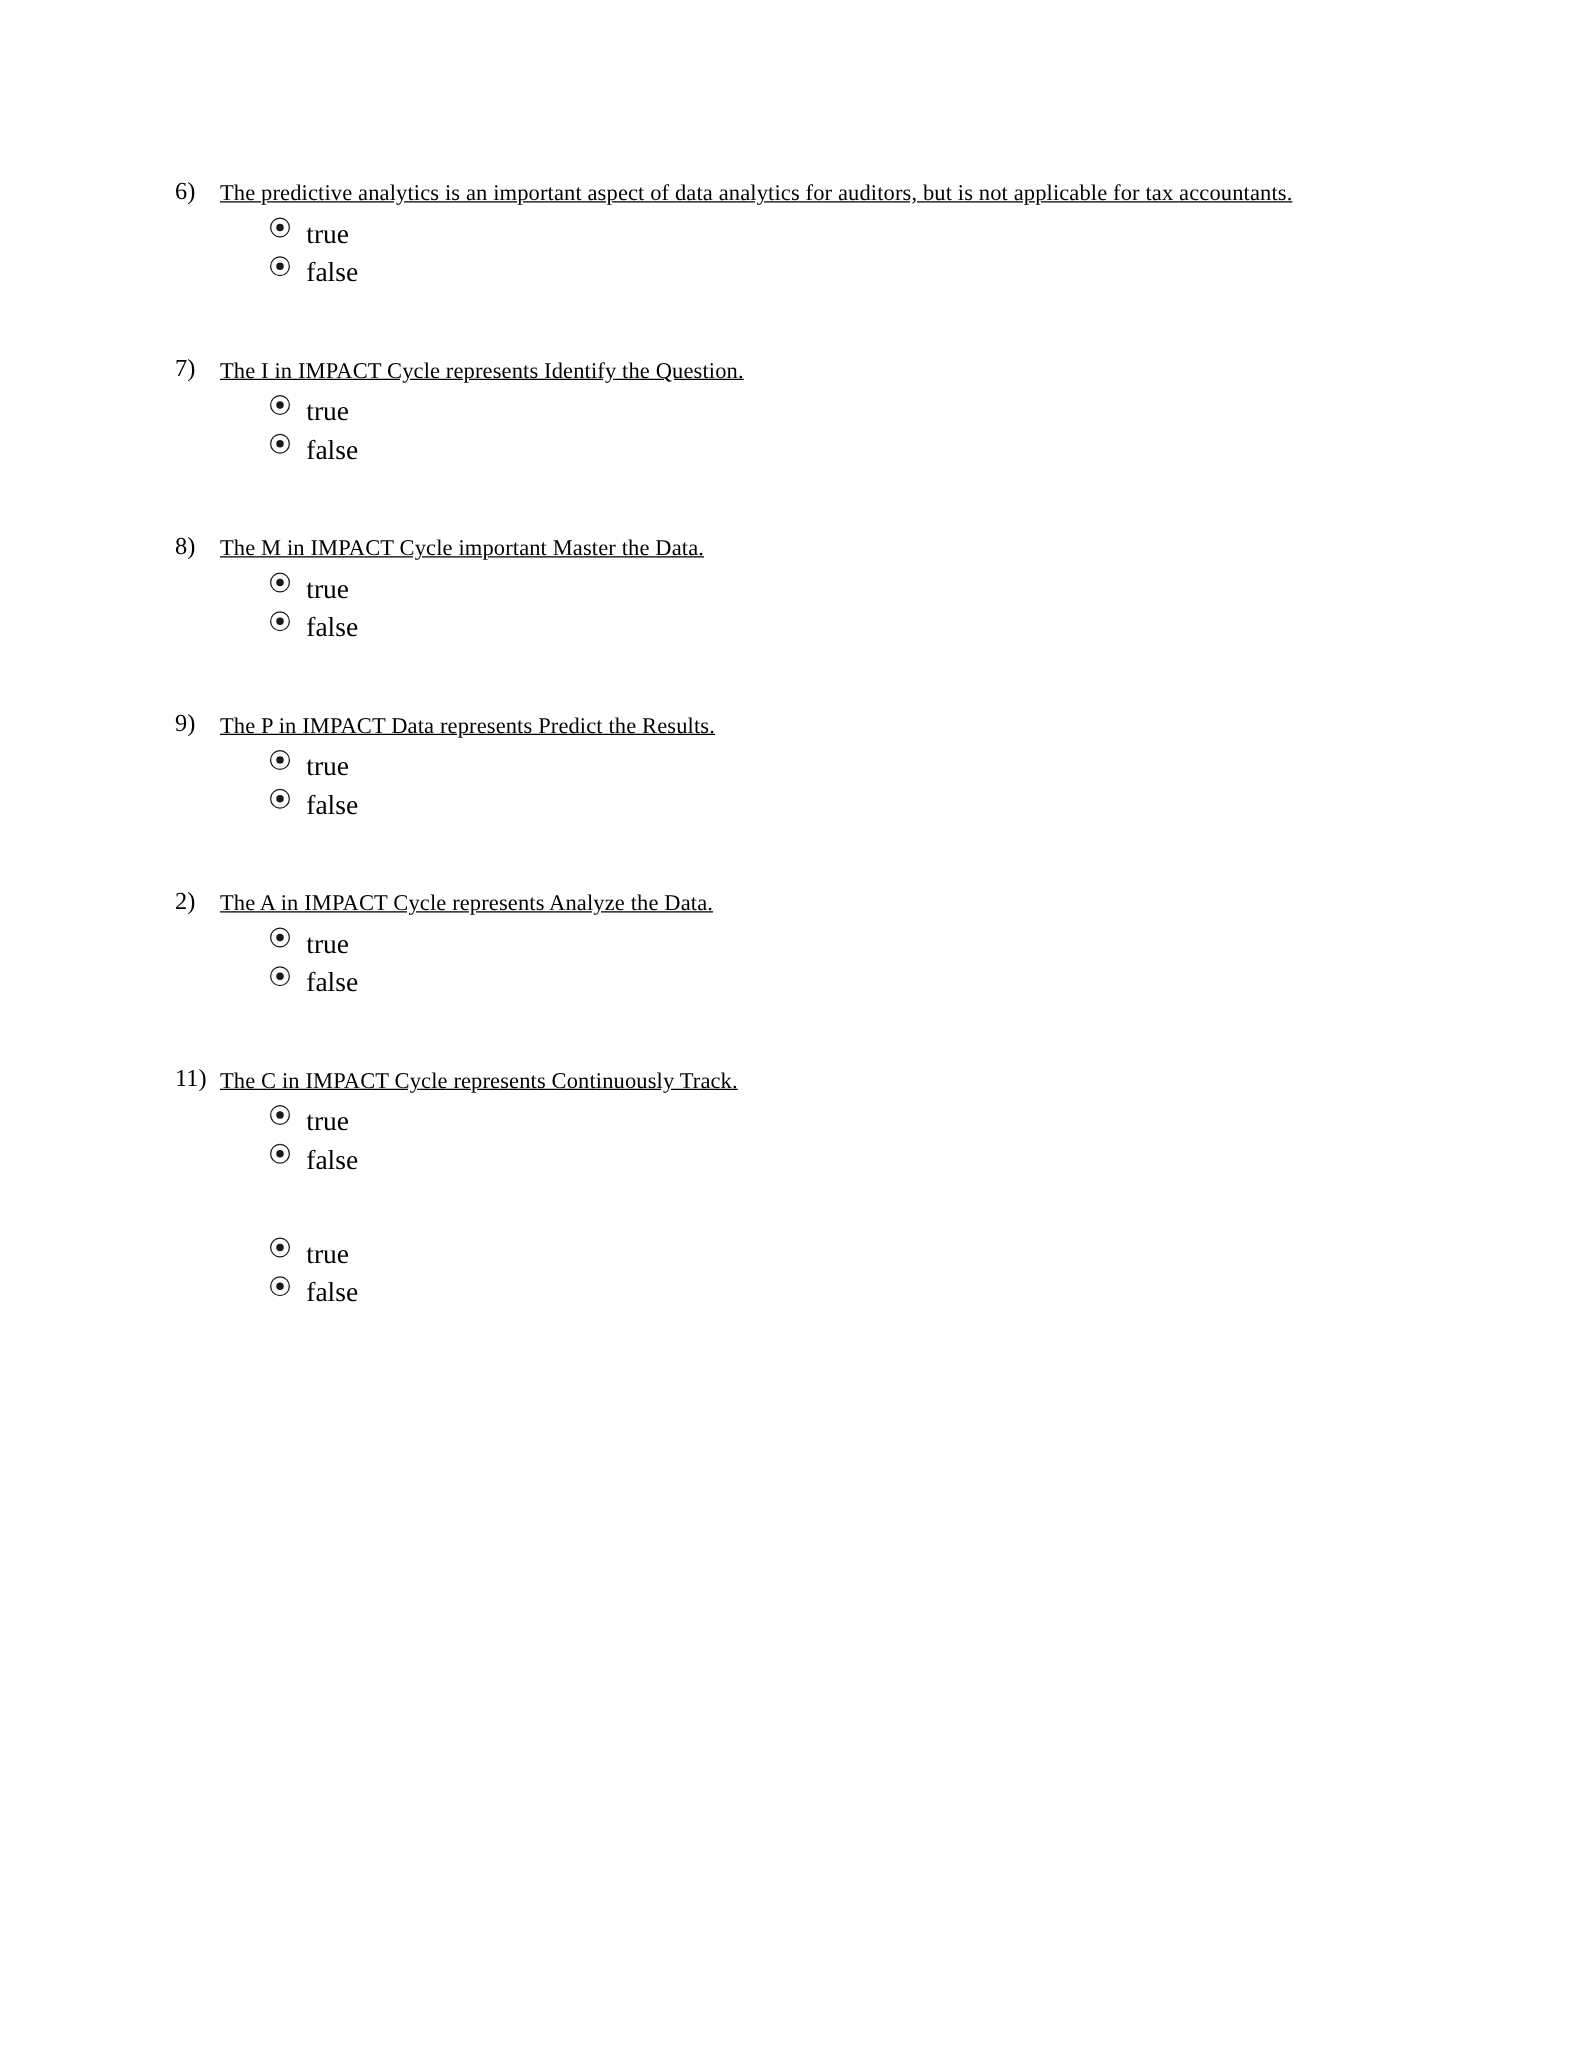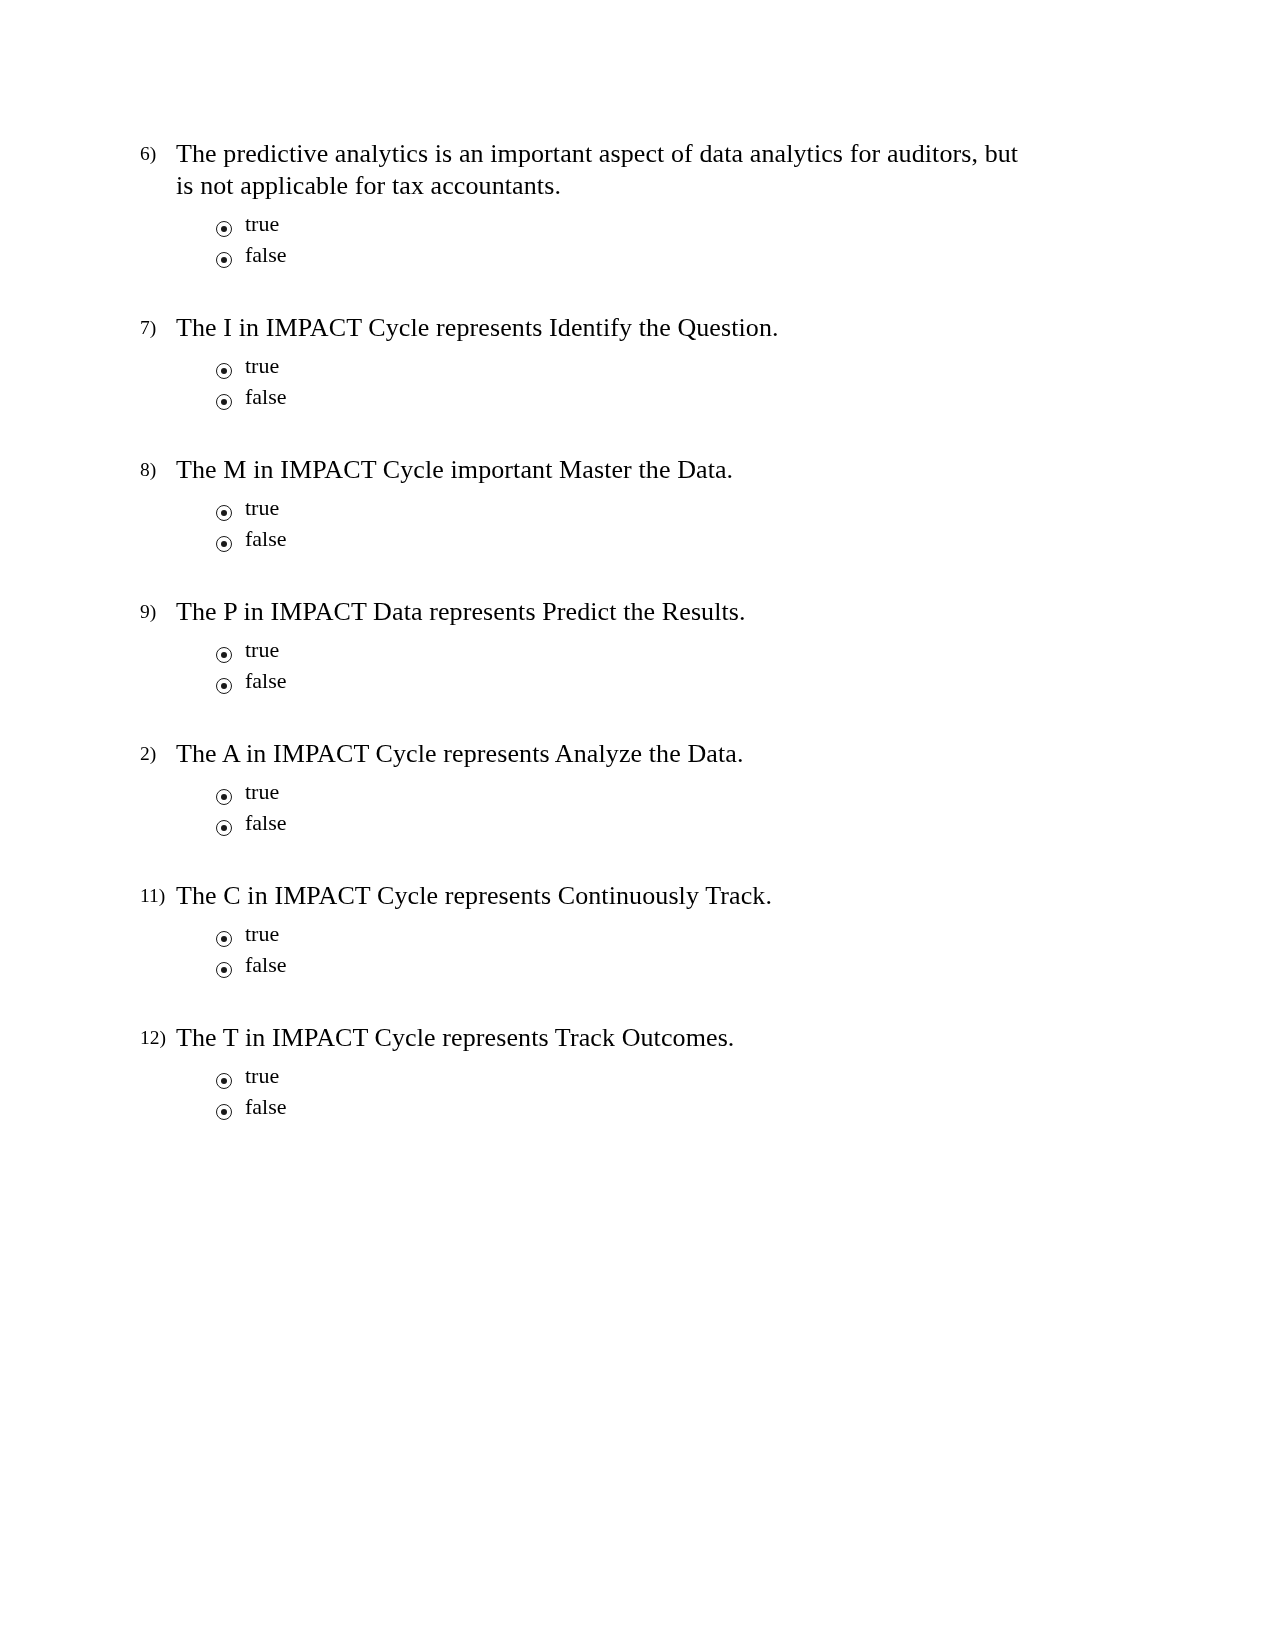--- a/index.html
+++ b/index.html
@@ -39,31 +39,32 @@
   .q-num {
     flex: 0 0 auto;
     width: 36px;
     font-size: 19.5px;
     line-height: 32px;
     text-align: left;
     white-space: nowrap;
   }
   .q-text {
     flex: 1 1 auto;
-    font-size: 26px;
+    font-size: 18px;
     line-height: 32px;
     letter-spacing: 0.1px;
+    text-decoration: underline;
   }
   .options {
     margin-top: 4px;
     padding-left: 76px;
   }
   .option {
     display: flex;
-    align-items: flex-end;
+    align-items: flex-start;
     height: 31px;
   }
   .radio {
     flex: 0 0 auto;
     width: 16px;
     height: 16px;
     border: 1.6px solid #1a1a1a;
     border-radius: 50%;
     position: relative;
     box-sizing: border-box;
@@ -193,24 +194,20 @@
           <span class="option-label">true</span>
         </div>
         <div class="option">
           <span class="radio"></span>
           <span class="option-label">false</span>
         </div>
       </div>
     </div>
 
     <div class="question">
-      <div class="q-row">
-        <div class="q-num">12)</div>
-        <div class="q-text">The T in IMPACT Cycle represents Track Outcomes.</div>
-      </div>
       <div class="options">
         <div class="option">
           <span class="radio"></span>
           <span class="option-label">true</span>
         </div>
         <div class="option">
           <span class="radio"></span>
           <span class="option-label">false</span>
         </div>
       </div>

